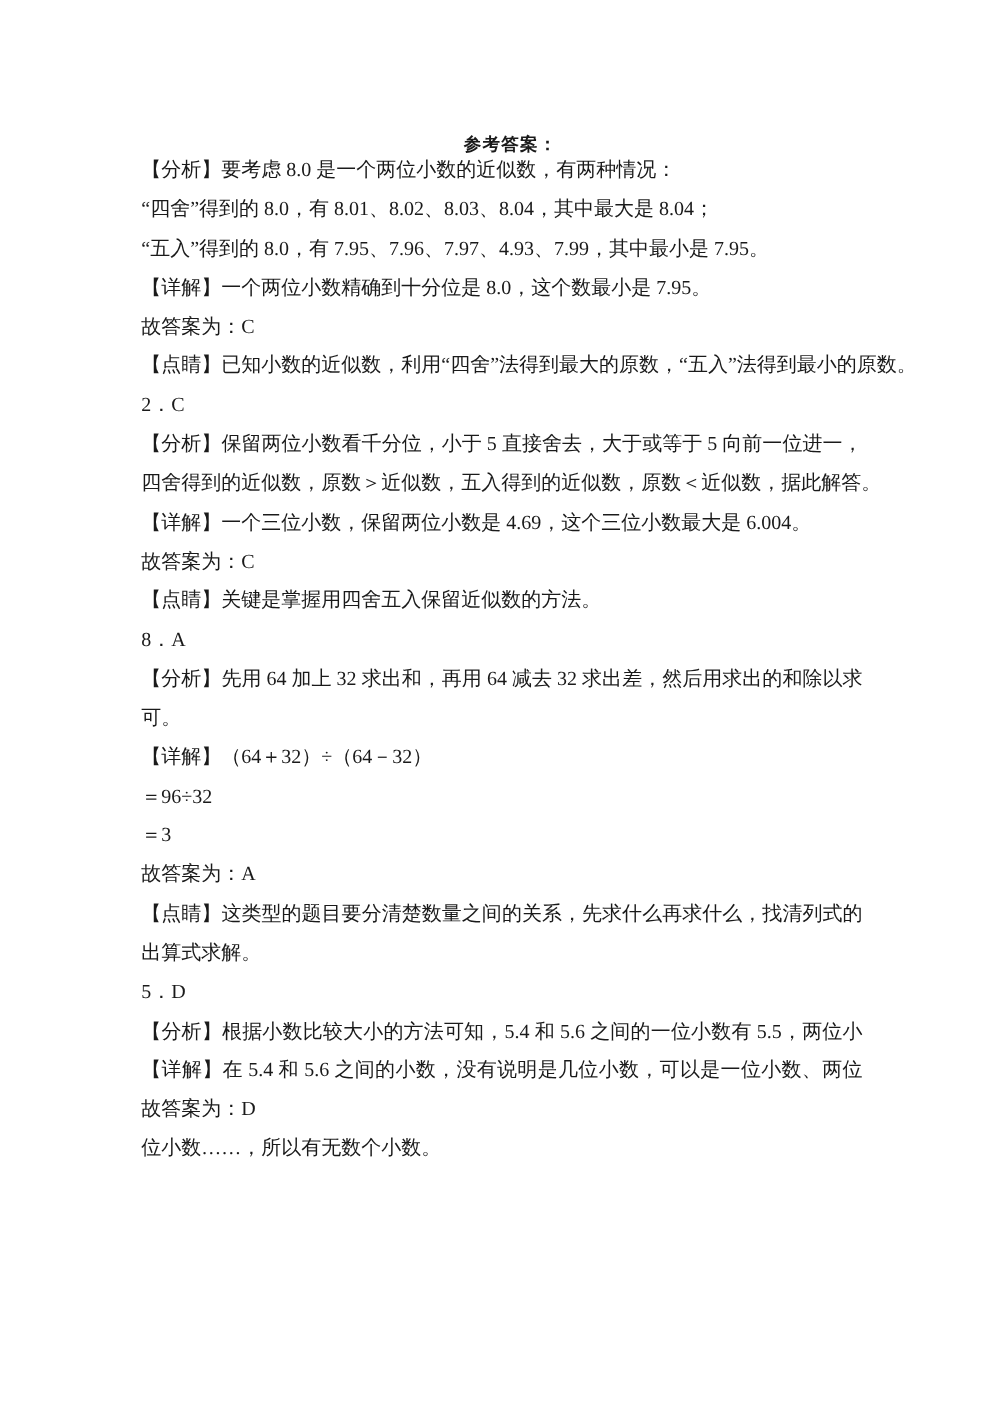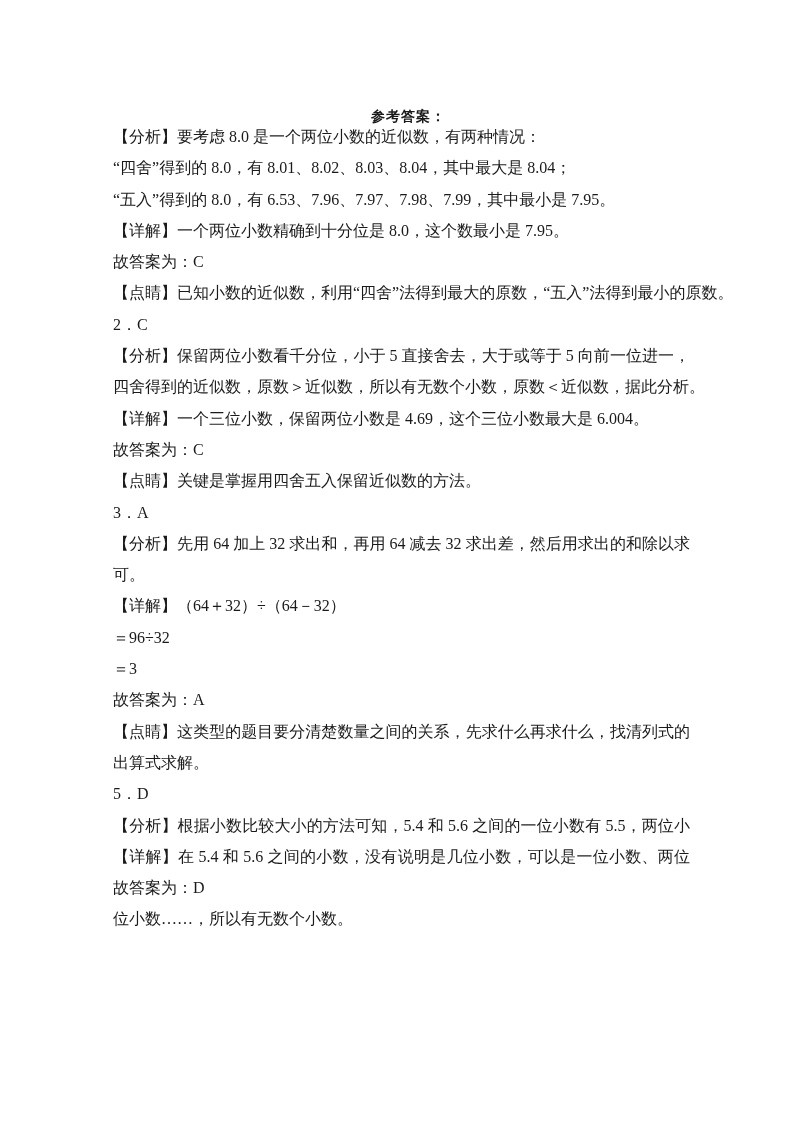--- a/index.html
+++ b/index.html
@@ -49,31 +49,31 @@
   }
 </style>
 </head>
 <body>
 
 <div class="page">
   <h1 class="doc-title">参考答案：</h1>
   <div id="content" class="content">
       <div class="line">【分析】要考虑 8.0 是一个两位小数的近似数，有两种情况：</div>
       <div class="line">“四舍”得到的 8.0，有 8.01、8.02、8.03、8.04，其中最大是 8.04；</div>
-      <div class="line">“五入”得到的 8.0，有 6.53、7.96、7.97、7.98、7.99，其中最小是 7.95。</div>
+      <div class="line">“五入”得到的 8.0，有 7.95、7.96、7.97、4.93、7.99，其中最小是 7.95。</div>
       <div class="line">【详解】一个两位小数精确到十分位是 8.0，这个数最小是 7.95。</div>
       <div class="line">故答案为：C</div>
       <div class="line">【点睛】已知小数的近似数，利用“四舍”法得到最大的原数，“五入”法得到最小的原数。</div>
       <div class="line">2．C</div>
       <div class="line justify">【分析】保留两位小数看千分位，小于 5 直接舍去，大于或等于 5 向前一位进一，由此可知，</div>
-      <div class="line">四舍得到的近似数，原数＞近似数，所以有无数个小数，原数＜近似数，据此分析。</div>
+      <div class="line">四舍得到的近似数，原数＞近似数，五入得到的近似数，原数＜近似数，据此解答。</div>
       <div class="line">【详解】一个三位小数，保留两位小数是 4.69，这个三位小数最大是 6.004。</div>
       <div class="line">故答案为：C</div>
       <div class="line">【点睛】关键是掌握用四舍五入保留近似数的方法。</div>
-      <div class="line">3．A</div>
+      <div class="line">8．A</div>
       <div class="line justify">【分析】先用 64 加上 32 求出和，再用 64 减去 32 求出差，然后用求出的和除以求出的差即</div>
       <div class="line">可。</div>
       <div class="line">【详解】（64＋32）÷（64－32）</div>
       <div class="line">＝96÷32</div>
       <div class="line">＝3</div>
       <div class="line">故答案为：A</div>
       <div class="line justify">【点睛】这类型的题目要分清楚数量之间的关系，先求什么再求什么，找清列式的顺序，列</div>
       <div class="line">出算式求解。</div>
       <div class="line">5．D</div>
       <div class="line justify">【分析】根据小数比较大小的方法可知，5.4 和 5.6 之间的一位小数有 5.5，两位小数有：5.41、</div>

